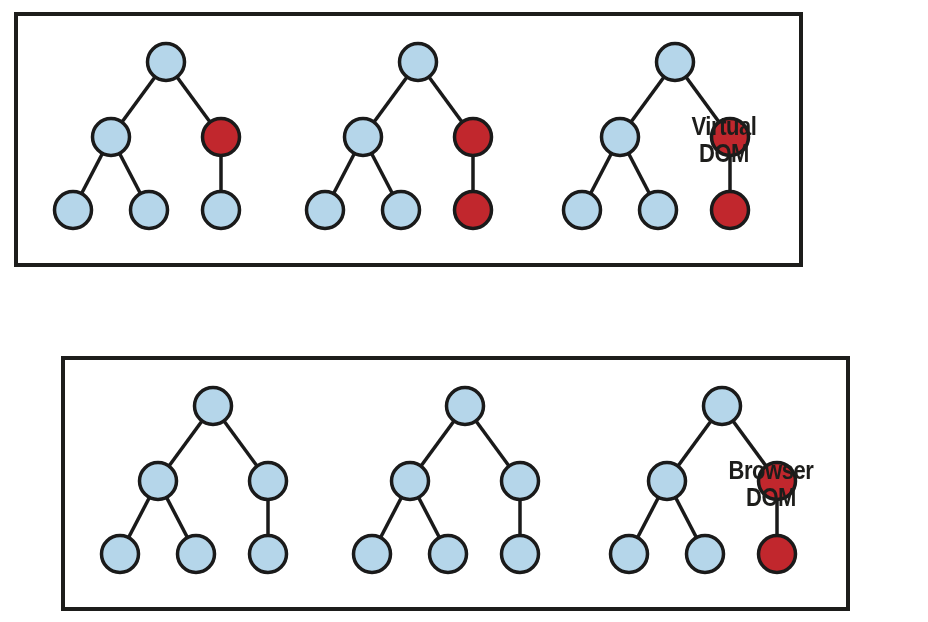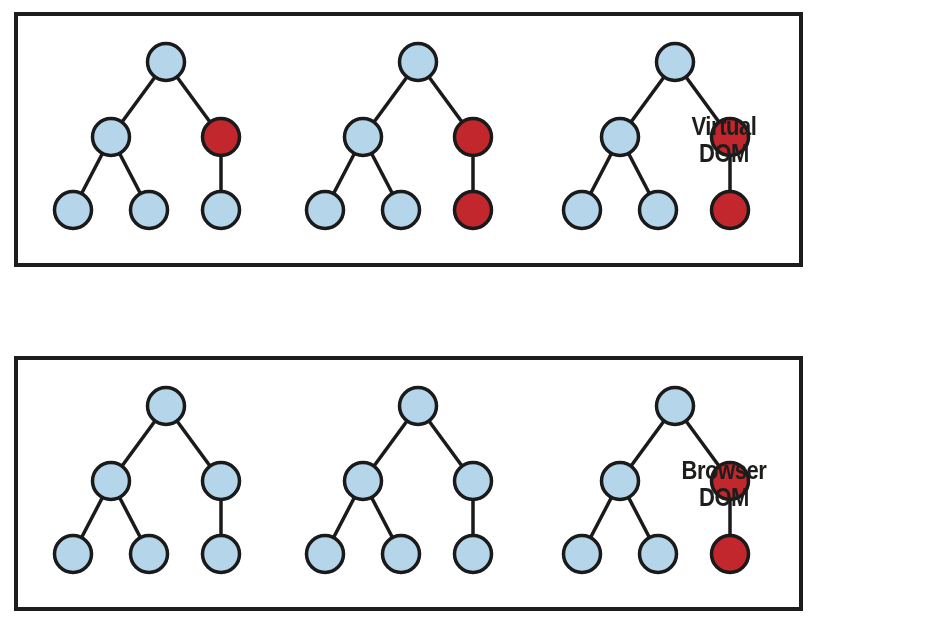--- a/index.html
+++ b/index.html
@@ -5,21 +5,21 @@
   html,body{margin:0;padding:0;background:#ffffff;}
   .figure{
     position:relative;width:928px;height:622px;background:#ffffff;
     font-family:"Liberation Sans", sans-serif;color:#1d1d1b;overflow:hidden;
   }
   .panel{
     position:absolute;left:14px;width:789px;height:255px;
     border:4px solid #1d1d1b;box-sizing:border-box;background:#ffffff;
   }
   .panel-top{top:12px;}
-  .panel-bottom{top:356px;}
+  .panel-bottom{top:356px;margin-left:47px;}
   .trees{position:absolute;left:0;top:0;width:888px;height:247px;display:block;}
   .panel-label{
     position:absolute;right:0;top:0;bottom:0;width:150px;
     display:flex;flex-direction:column;justify-content:center;align-items:center;
     font-weight:700;font-size:25px;line-height:27px;letter-spacing:-0.5px;
     transform:scaleX(0.88);transform-origin:center;
   }
   .flow{position:absolute;left:0;top:268px;width:928px;height:88px;}
   .flow-step{
     position:absolute;top:296px;font-size:26px;font-weight:600;letter-spacing:-0.7px;

